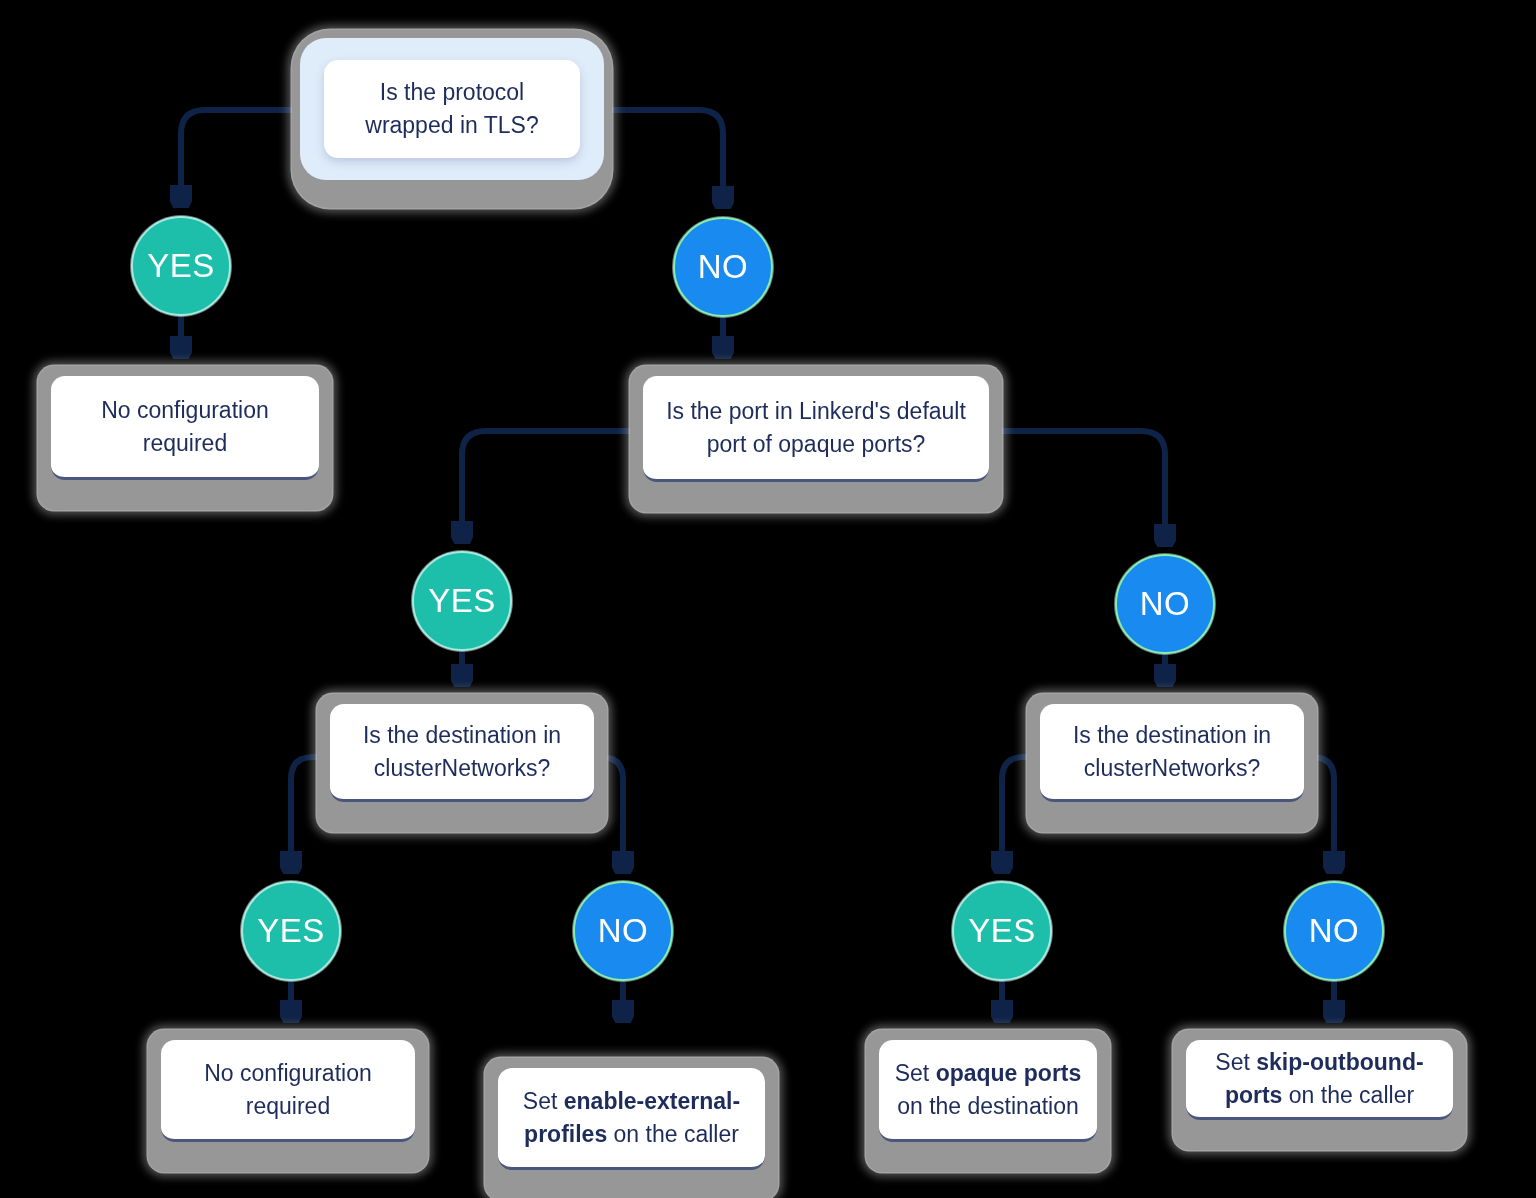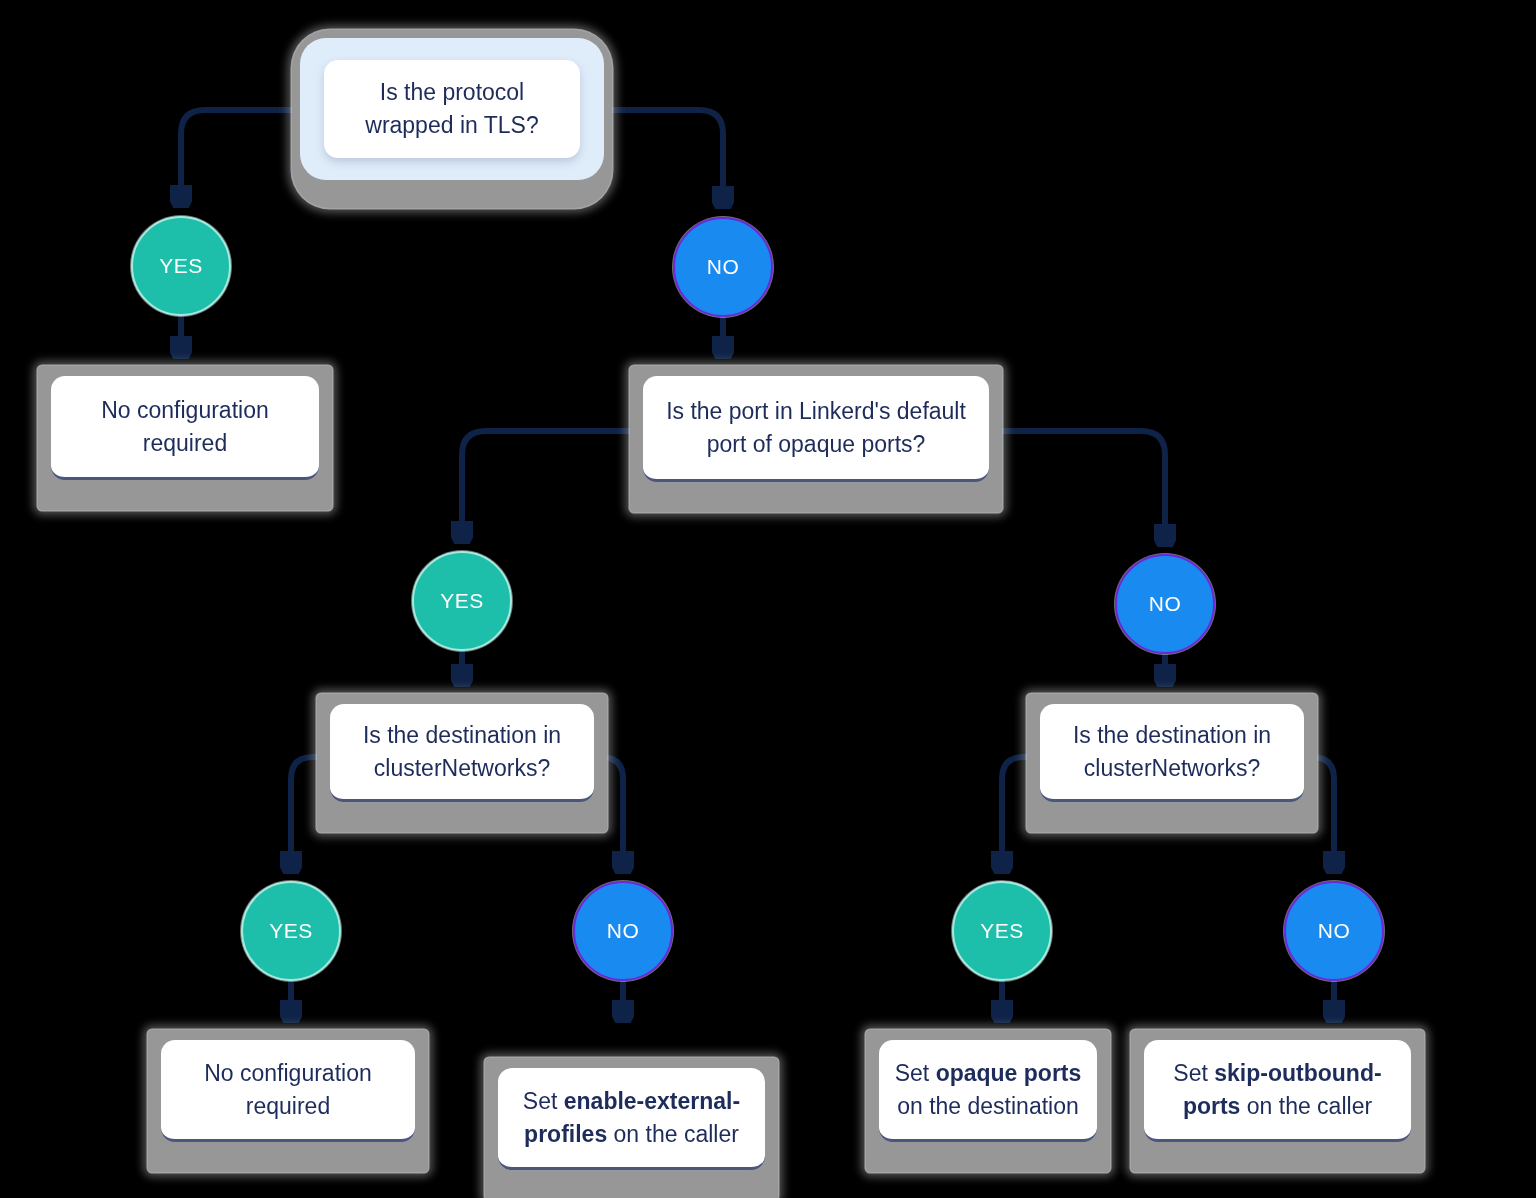--- a/index.html
+++ b/index.html
@@ -8,21 +8,21 @@
   .canvas {
     position:relative; width:1536px; height:1198px; background:#000; overflow:hidden;
   }
   svg.edges { position:absolute; left:0; top:0; z-index:1; }
   svg.edges path { stroke:var(--line,#0e2347); stroke-width:6; fill:none; }
   svg.edges .arrowhead { fill:var(--line,#0e2347); }
 
   .shadowbox {
     position:absolute; z-index:2;
     background:var(--shadow,#979797);
-    border-radius:4px;
+    border-radius:16px;
     box-shadow:0 0 0 1.5px rgba(238,244,249,.55), 0 0 8px 5px rgba(148,148,148,.55);
   }
   .whitebox {
     position:absolute; inset:10px 13px 30px 13px;
     background:#fff; border-radius:14px;
     border-bottom:3px solid rgba(30,44,92,.8);
     display:flex; align-items:center; justify-content:center;
     text-align:center; padding:11px 12px;
     color:var(--text,#1e2c5c);
     font-size:23px; line-height:33px; font-weight:500;
@@ -33,25 +33,25 @@
   }
   .rootblue .whitebox { inset:22px 24px; border-bottom:none;
     box-shadow:0 4px 8px rgba(120,140,170,.35); }
 
   .resulttext { font-weight:400; }
   .resulttext .b { font-weight:700; }
 
   .circle {
     position:absolute; z-index:2; width:100px; height:100px; border-radius:50%;
     display:flex; align-items:center; justify-content:center;
-    color:#fff; font-size:21px; font-weight:400; letter-spacing:.5px;
+    color:#fff; font-size:33px; font-weight:400; letter-spacing:.5px;
   }
   .circle.yes { background:var(--yes,#1dbfab); border:2px solid #a6e9de;
     box-shadow:0 0 0 1px rgba(235,255,250,.45); }
-  .circle.no  { background:var(--no,#188af0); border:2px solid #6d28d9;
+  .circle.no  { background:var(--no,#188af0); border:2px solid #86efac;
     box-shadow:0 0 0 1px rgba(232,244,255,.45); }
 </style>
 </head>
 <body>
 
 <div class="canvas">
 
   <svg class="edges" width="1536" height="1198" viewBox="0 0 1536 1198">
     <defs>
       <marker id="arrow" viewBox="0 0 10 10" refX="6" refY="5" markerWidth="3.8" markerHeight="3.8" orient="auto-start-reverse">
@@ -145,19 +145,19 @@
       <span class="resulttext"><span>Set </span><span class="b">enable-external-profiles</span><span> on the caller</span></span>
     </div>
   </div>
 
   <div class="shadowbox" style="left:866px;top:1030px;width:244px;height:142px">
     <div class="whitebox">
       <span class="resulttext"><span>Set </span><span class="b">opaque ports</span><span> on the destination</span></span>
     </div>
   </div>
 
-  <div class="shadowbox" style="left:1131px;top:1030px;width:293px;height:142px">
+  <div class="shadowbox" style="left:1173px;top:1030px;width:293px;height:120px">
     <div class="whitebox">
       <span class="resulttext"><span>Set </span><span class="b">skip-outbound-ports</span><span> on the caller</span></span>
     </div>
   </div>
 
 </div>
 
 </body></html>

